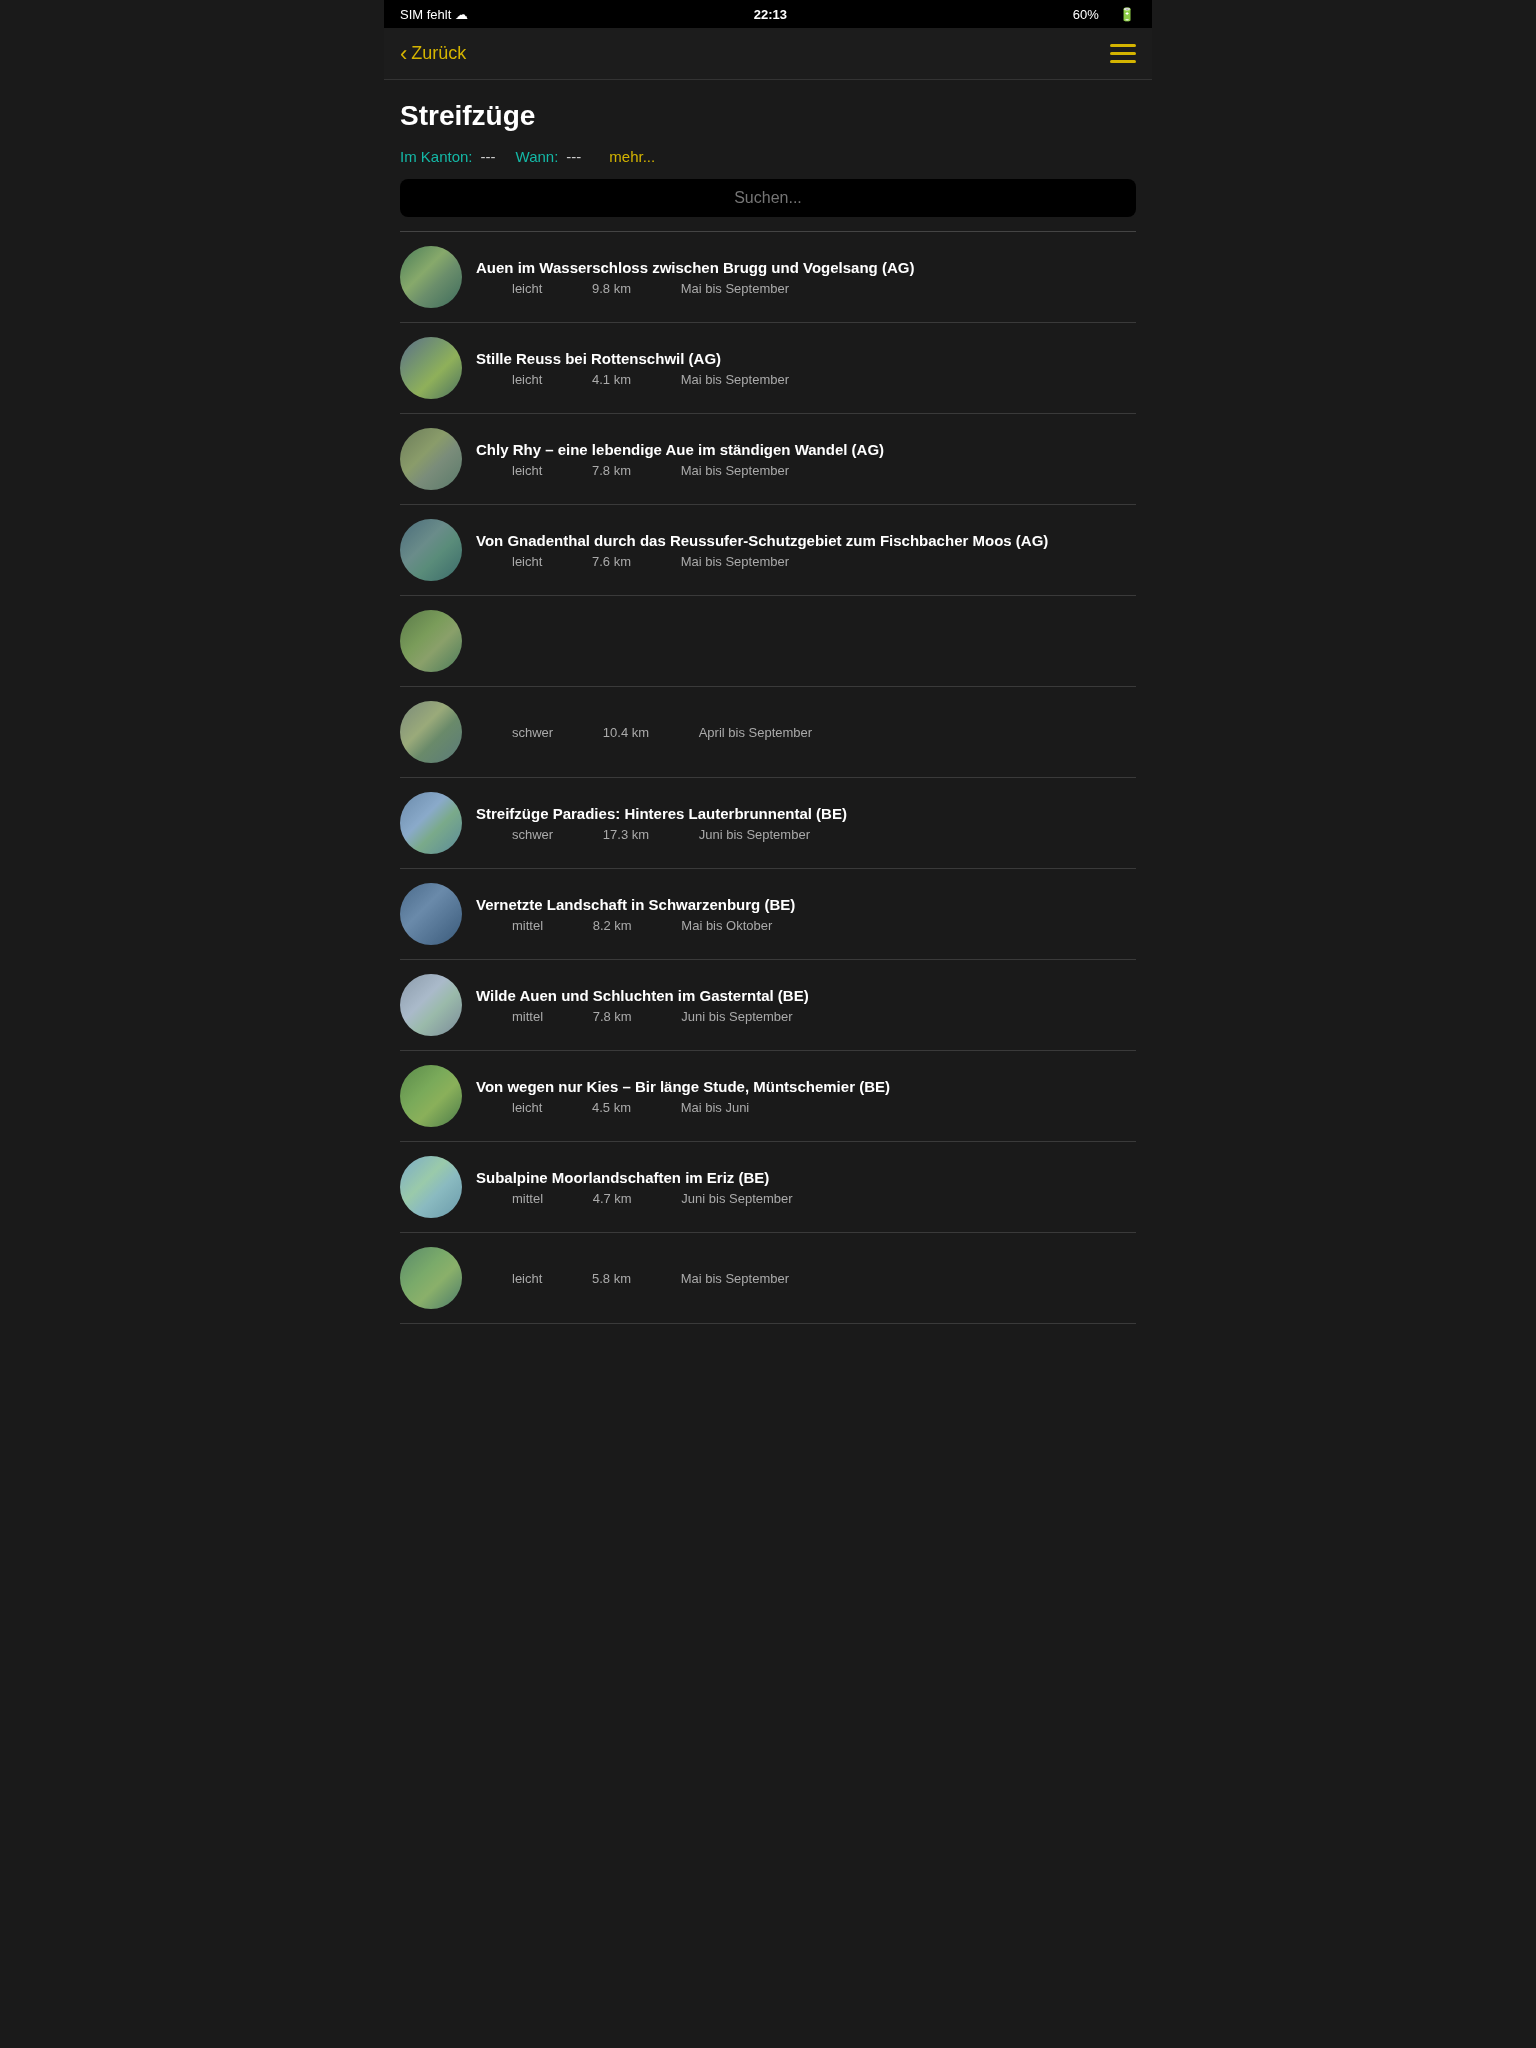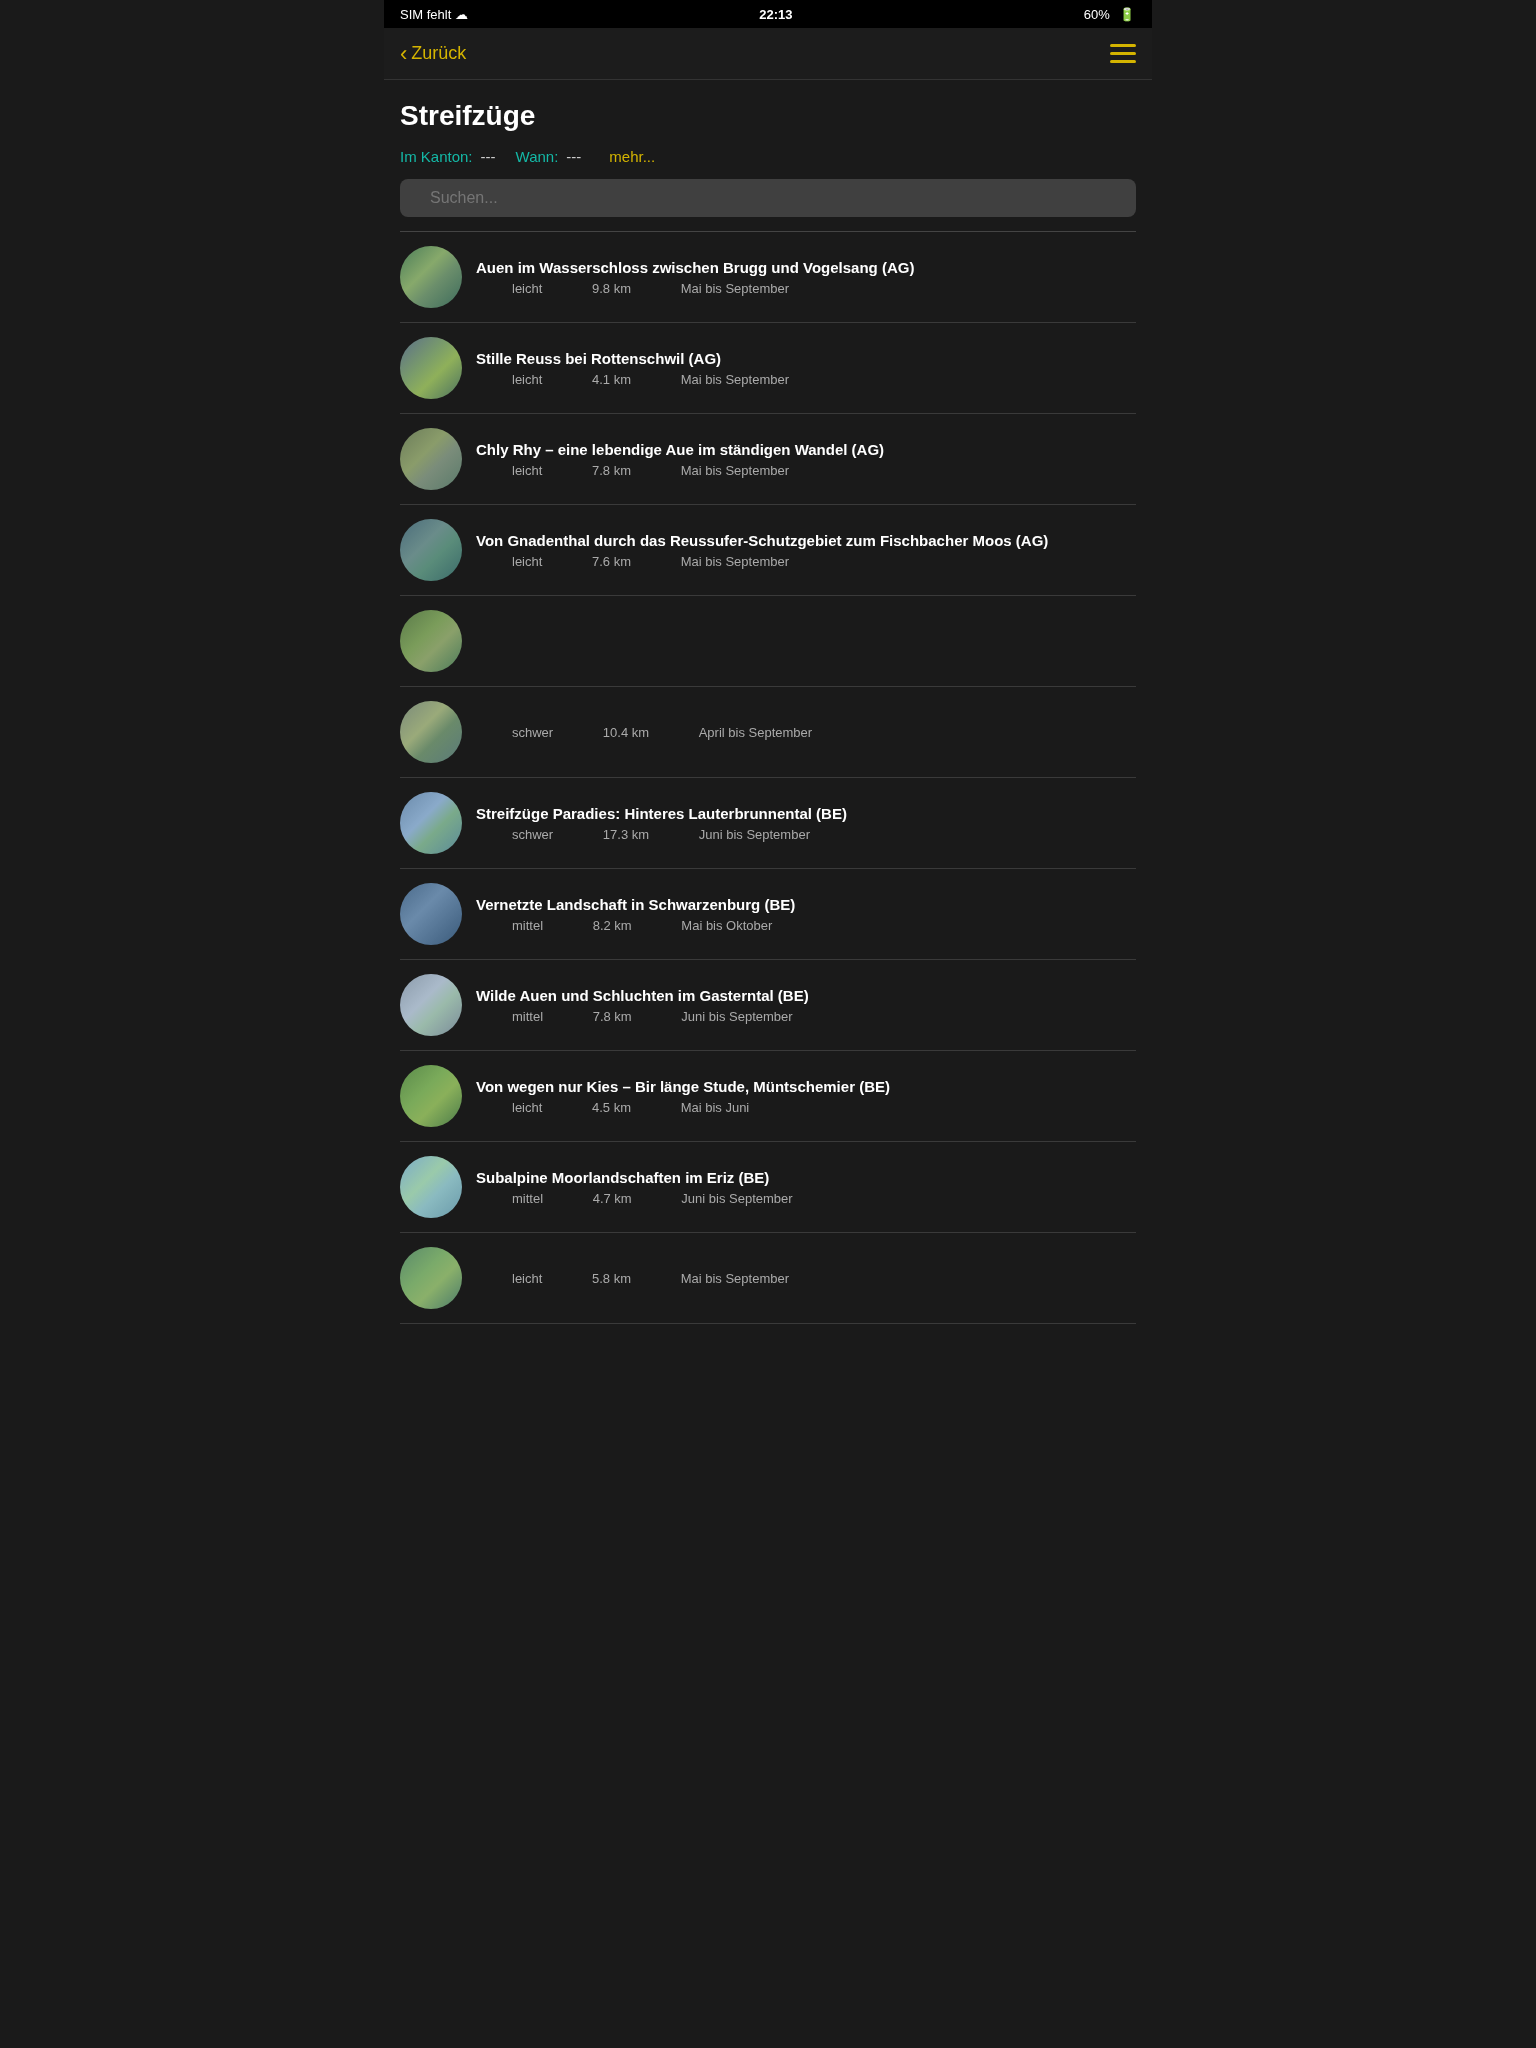--- a/index.html
+++ b/index.html
@@ -20,21 +20,21 @@
       display: flex;
       justify-content: space-between;
       align-items: center;
       padding: 6px 16px;
       height: 28px;
       font-size: 13px;
       color: #fff;
     }
     .status-left { display: flex; align-items: center; gap: 6px; }
     .status-center { font-weight: 600; }
-    .status-right { display: flex; align-items: center; gap: 10px; }
+    .status-right { display: flex; align-items: center; gap: 21px; }
 
     
     .nav-bar {
       background: #1c1c1c;
       display: flex;
       justify-content: space-between;
       align-items: center;
       padding: 10px 16px;
       height: 52px;
       border-bottom: 1px solid #333;
@@ -105,27 +105,28 @@
       margin-left: 8px;
     }
 
     
     .search-container {
       margin-bottom: 0;
       padding-bottom: 0;
     }
     .search-input {
       width: 100%;
-      background: #404040;
+      background: #000000;
       border: none;
       border-radius: 8px;
-      padding: 10px 30px;
+      padding: 10px 14px;
       font-size: 16px;
       color: #999;
       outline: none;
+      text-align: center;
     }
 
     
     .section-divider {
       height: 1px;
       background: #444;
       margin: 14px 0 0 0;
     }
 
     

